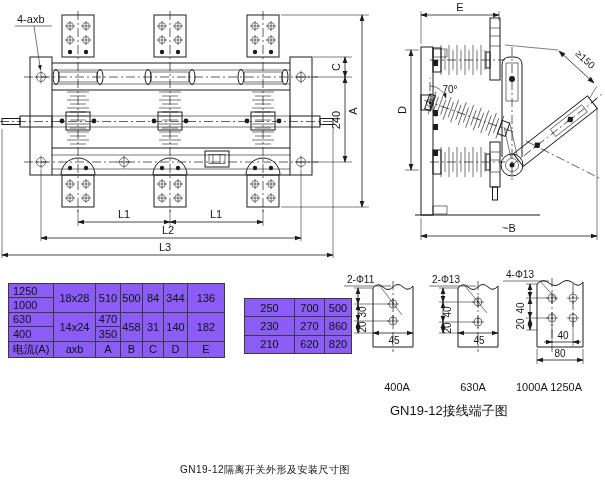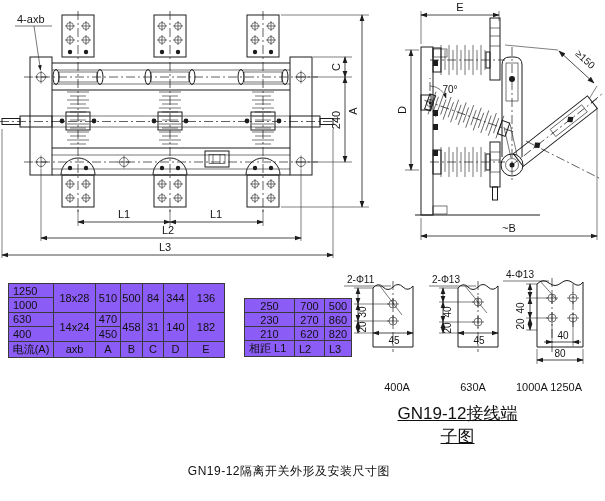--- a/index.html
+++ b/index.html
@@ -12,22 +12,22 @@
   .dd{stroke:#1c1c1c;stroke-width:.7;fill:none;stroke-dasharray:9 3 2 3;}
   .ext{stroke:#2a2a2a;stroke-width:.6;fill:none;}
   .dim{stroke:#1c1c1c;stroke-width:.8;fill:none;}
   .fl{fill:#1c1c1c;stroke:none;}
   .dlab{font-size:11px;}
   .slab{font-size:10px;}
   table{border-collapse:collapse;position:absolute;table-layout:fixed;background:#8b5cf6;padding-left:45px;}
   td{border:1px solid #3a3a3a;font-size:11px;height:13px;padding:0;text-align:center;
      white-space:nowrap;overflow:hidden;}
   td.lft{text-align:left;padding-left:4px;}
-  .cap{position:absolute;font-size:17px;text-align:center;text-decoration:underline;}
-  .capmain{position:absolute;font-size:12px;text-align:right;letter-spacing:.5px;}
+  .cap{position:absolute;font-size:13px;text-align:left;}
+  .capmain{position:absolute;font-size:10px;text-align:left;letter-spacing:.5px;}
 </style>
 </head>
 <body>
 
 <div class="stage">
 
 <svg width="605" height="501" viewBox="0 0 605 501">
   <defs>
     <marker id="ar" viewBox="0 0 10 10" refX="9" refY="5" markerWidth="9" markerHeight="9" orient="auto-start-reverse">
       <path d="M0,1.5 L10,5 L0,8.5 z" fill="#1c1c1c"></path>
@@ -394,21 +394,21 @@
     <td class="lft">630</td>
     <td rowspan="2">14x24</td>
     <td>470</td>
     <td rowspan="2">458</td>
     <td rowspan="2">31</td>
     <td rowspan="2">140</td>
     <td rowspan="2">182</td>
   </tr>
   <tr>
     <td class="lft">400</td>
-    <td>450</td>
+    <td>350</td>
   </tr>
   <tr>
     <td>电流(A)</td>
     <td>axb</td>
     <td>A</td>
     <td>B</td>
     <td>C</td>
     <td>D</td>
     <td>E</td>
   </tr>
@@ -430,24 +430,19 @@
   <tr>
     <td>230</td>
     <td>270</td>
     <td>860</td>
   </tr>
   <tr>
     <td>210</td>
     <td>620</td>
     <td>820</td>
   </tr>
-  <tr>
-    <td class="lft">相距 L1</td>
-    <td class="lft">L2</td>
-    <td class="lft">L3</td>
-  </tr>
 </tbody>
     </table>
 
 <div class="cap" style="left:390px;top:402px;width:135px;">GN19-12接线端子图</div>
 <div class="capmain" style="left:180px;top:463px;width:210px;">GN19-12隔离开关外形及安装尺寸图</div>
 
 </div>
 
 </body></html>

